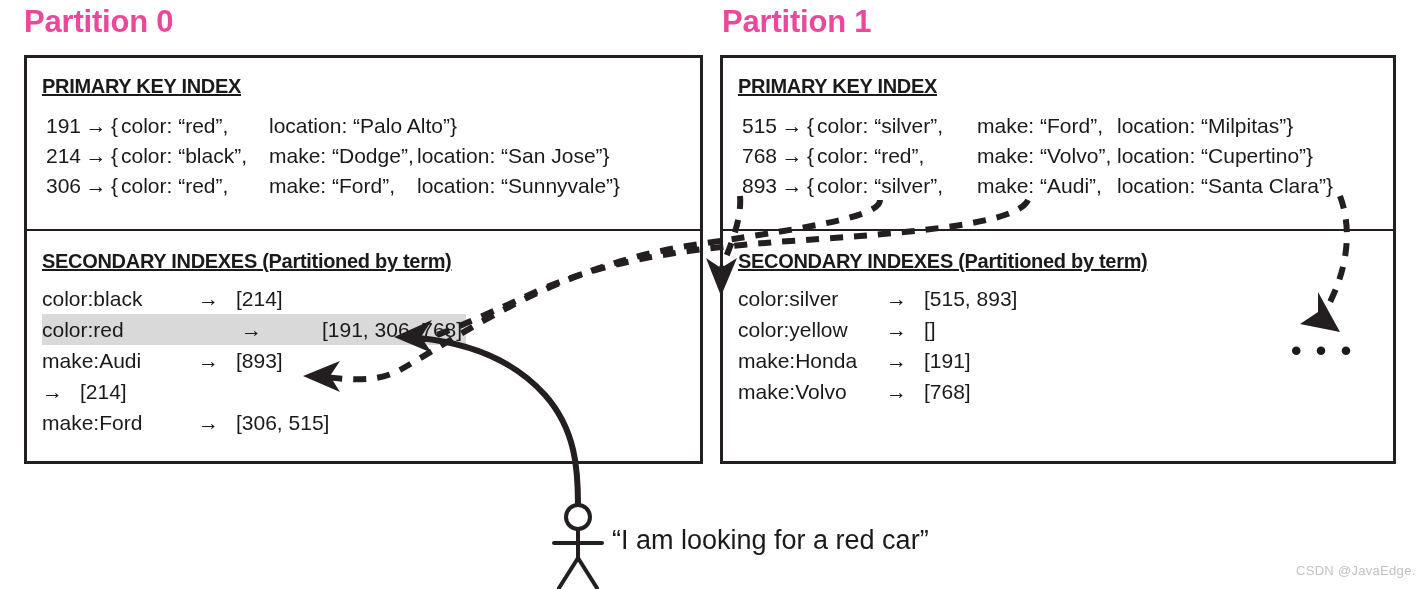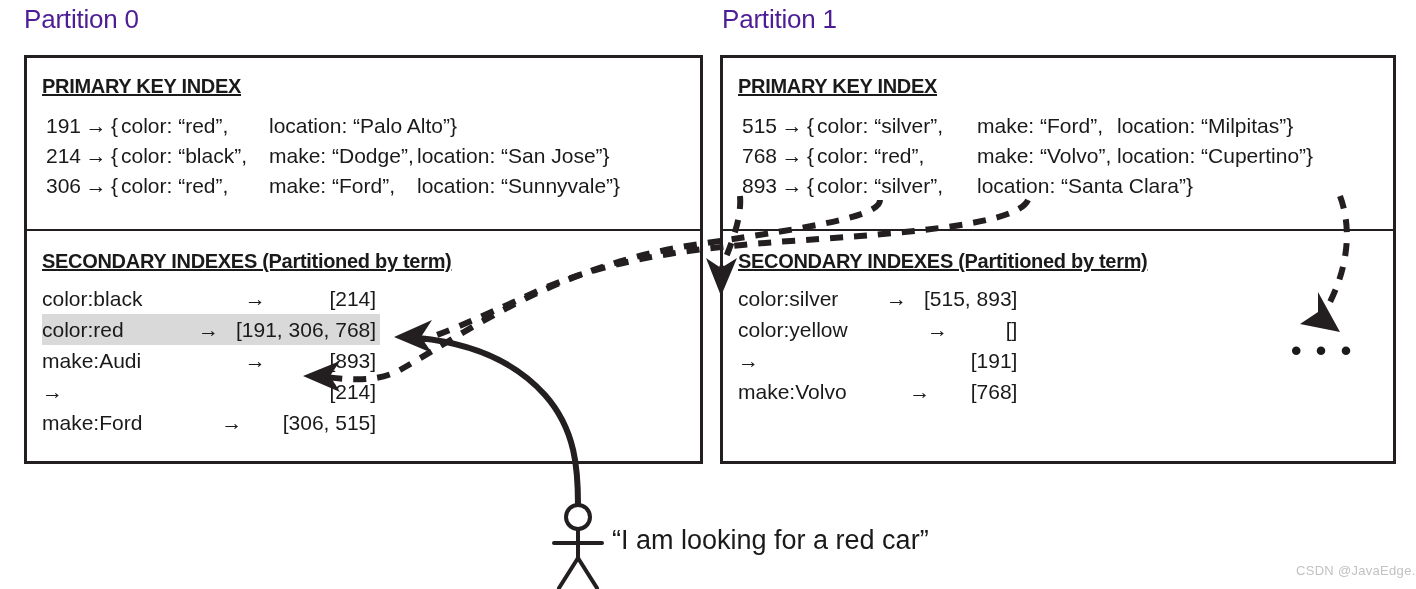--- a/index.html
+++ b/index.html
@@ -15,24 +15,24 @@
     position: relative;
     width: 1416px;
     height: 589px;
     background: #ffffff;
     overflow: hidden;
   }
 
   
   .partition-title {
     position: absolute;
-    font-size: 26px;
-    font-weight: 400;
+    font-size: 31px;
+    font-weight: 700;
     letter-spacing: -0.2px;
-    color: #4c1d95;
+    color: #ec4899;
     white-space: nowrap;
   }
   #title-p0 { left: 24px; top: 4px; }
   #title-p1 { left: 722px; top: 4px; }
 
   
   .partition-box {
     position: absolute;
     top: 55px;
     height: 409px;
@@ -95,23 +95,22 @@
   }
   .sec-row {
     position: relative;
     display: flex;
     align-items: baseline;
     font-size: 21px;
     line-height: 31px;
     white-space: nowrap;
     color: #1a1a1a;
     padding: 0 4px 0 0;
-    justify-content: space-between;
-  }
-  .sec-row.highlight { background: #d9d9d9; }
+  }
+  .sec-row.highlight { background: #d9d9d9; gap: 43px; }
   .sec-term  { width: 156px; }
   .sec-arrow { width: 38px; text-align: left; }
   .sec-list  { width: auto; }
   #box-p1 .sec-term { width: 148px; }
 
   
   #overlay {
     position: absolute;
     left: 0;
     top: 0;
@@ -244,38 +243,40 @@
         <span class="pk-open">{</span>
         <span class="pk-color">color: “red”,</span>
         <span class="pk-make">make: “Volvo”,</span>
         <span class="pk-loc">location: “Cupertino”}</span>
       </div>
       <div class="pk-row">
         <span class="pk-key">893</span>
         <span class="pk-arrow">→</span>
         <span class="pk-open">{</span>
         <span class="pk-color">color: “silver”,</span>
+        <span class="pk-make">make: “Audi”,</span>
         <span class="pk-loc">location: “Santa Clara”}</span>
       </div>
     </div>
 
     <div class="section-heading" style="left:15px; top:192px;">SECONDARY INDEXES (Partitioned by term)</div>
 
     <div class="sec-rows" style="top:225px;">
       <div class="sec-row">
         <span class="sec-term">color:silver</span>
         <span class="sec-arrow">→</span>
         <span class="sec-list">[515, 893]</span>
       </div>
       <div class="sec-row">
         <span class="sec-term">color:yellow</span>
         <span class="sec-arrow">→</span>
         <span class="sec-list">[]</span>
       </div>
       <div class="sec-row">
+        <span class="sec-term">make:Honda</span>
         <span class="sec-arrow">→</span>
         <span class="sec-list">[191]</span>
       </div>
       <div class="sec-row">
         <span class="sec-term">make:Volvo</span>
         <span class="sec-arrow">→</span>
         <span class="sec-list">[768]</span>
       </div>
     </div>
   </div>

